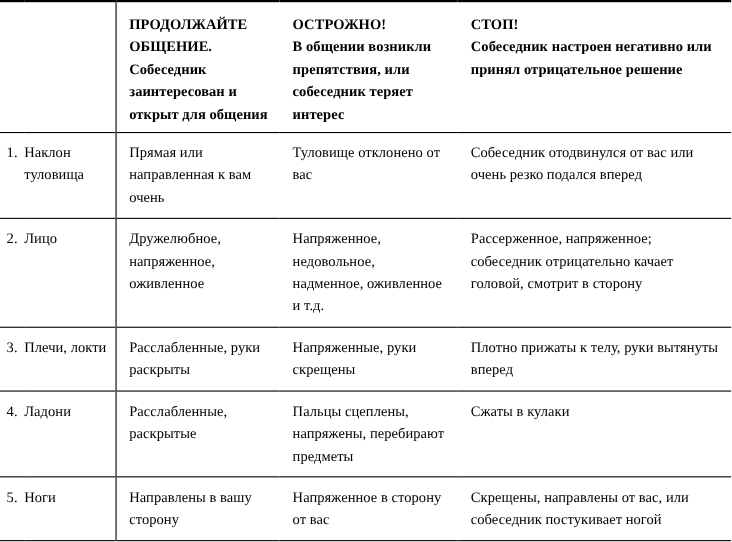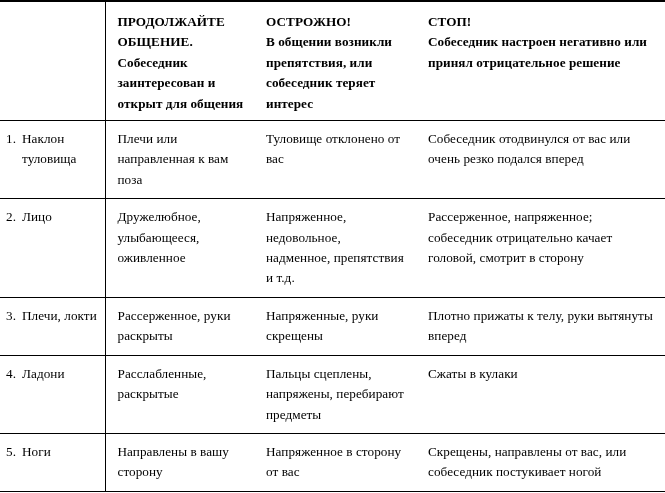--- a/index.html
+++ b/index.html
@@ -133,57 +133,57 @@
       </tr>
 
       <tr class="row-sep">
         <td class="cell num pad-num">
           <div class="cell-inner">1.</div>
         </td>
         <td class="cell name pad-name vdiv">
           <div class="cell-inner">Наклон туловища</div>
         </td>
         <td class="cell pad-a">
-          <div class="cell-inner">Плечи или направленная к вам поза</div>
+          <div class="cell-inner">Прямая или направленная к вам очень</div>
         </td>
         <td class="cell pad-b">
           <div class="cell-inner">Туловище отклонено от вас</div>
         </td>
         <td class="cell pad-c">
           <div class="cell-inner">Собеседник отодвинулся от вас или очень резко подался вперед</div>
         </td>
       </tr>
 
       <tr class="row-sep">
         <td class="cell num pad-num">
           <div class="cell-inner">2.</div>
         </td>
         <td class="cell name pad-name vdiv">
           <div class="cell-inner">Лицо</div>
         </td>
         <td class="cell pad-a">
-          <div class="cell-inner">Дружелюбное, улыбающееся, оживленное</div>
-        </td>
-        <td class="cell pad-b">
-          <div class="cell-inner">Напряженное, недовольное, надменное, препятствия и т.д.</div>
+          <div class="cell-inner">Дружелюбное, напряженное, оживленное</div>
+        </td>
+        <td class="cell pad-b">
+          <div class="cell-inner">Напряженное, недовольное, надменное, оживленное и т.д.</div>
         </td>
         <td class="cell pad-c">
           <div class="cell-inner">Рассерженное, напряженное; собеседник отрицательно качает головой, смотрит в сторону</div>
         </td>
       </tr>
 
       <tr class="row-sep">
         <td class="cell num pad-num">
           <div class="cell-inner">3.</div>
         </td>
         <td class="cell name pad-name vdiv">
           <div class="cell-inner">Плечи, локти</div>
         </td>
         <td class="cell pad-a">
-          <div class="cell-inner">Рассерженное, руки раскрыты</div>
+          <div class="cell-inner">Расслабленные, руки раскрыты</div>
         </td>
         <td class="cell pad-b">
           <div class="cell-inner">Напряженные, руки скрещены</div>
         </td>
         <td class="cell pad-c">
           <div class="cell-inner">Плотно прижаты к телу, руки вытянуты вперед</div>
         </td>
       </tr>
 
       <tr class="row-sep">

